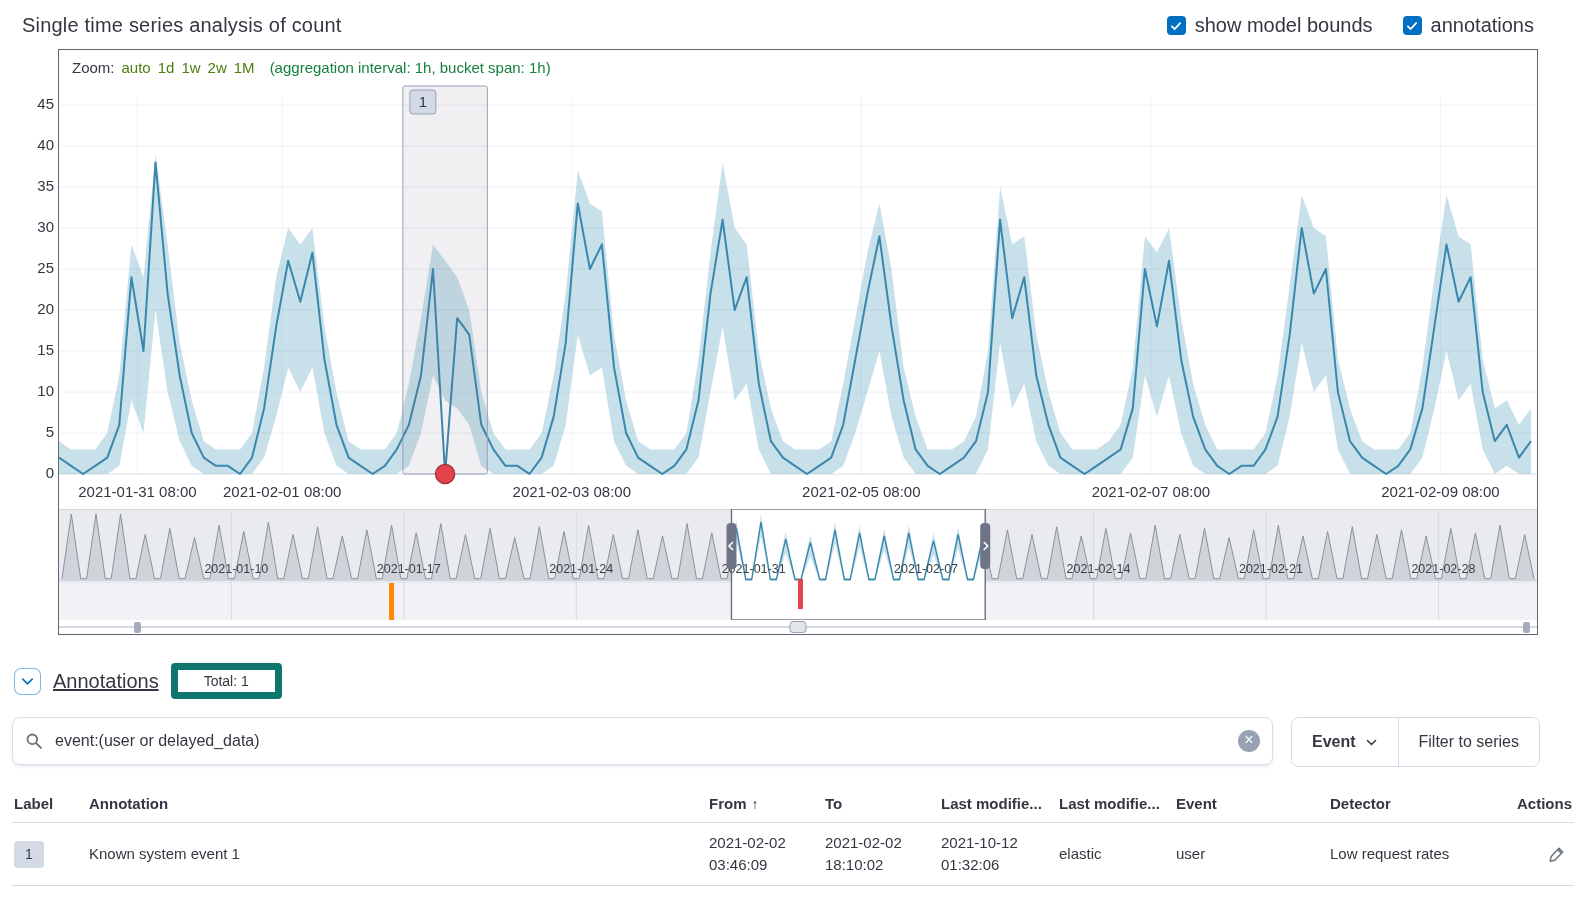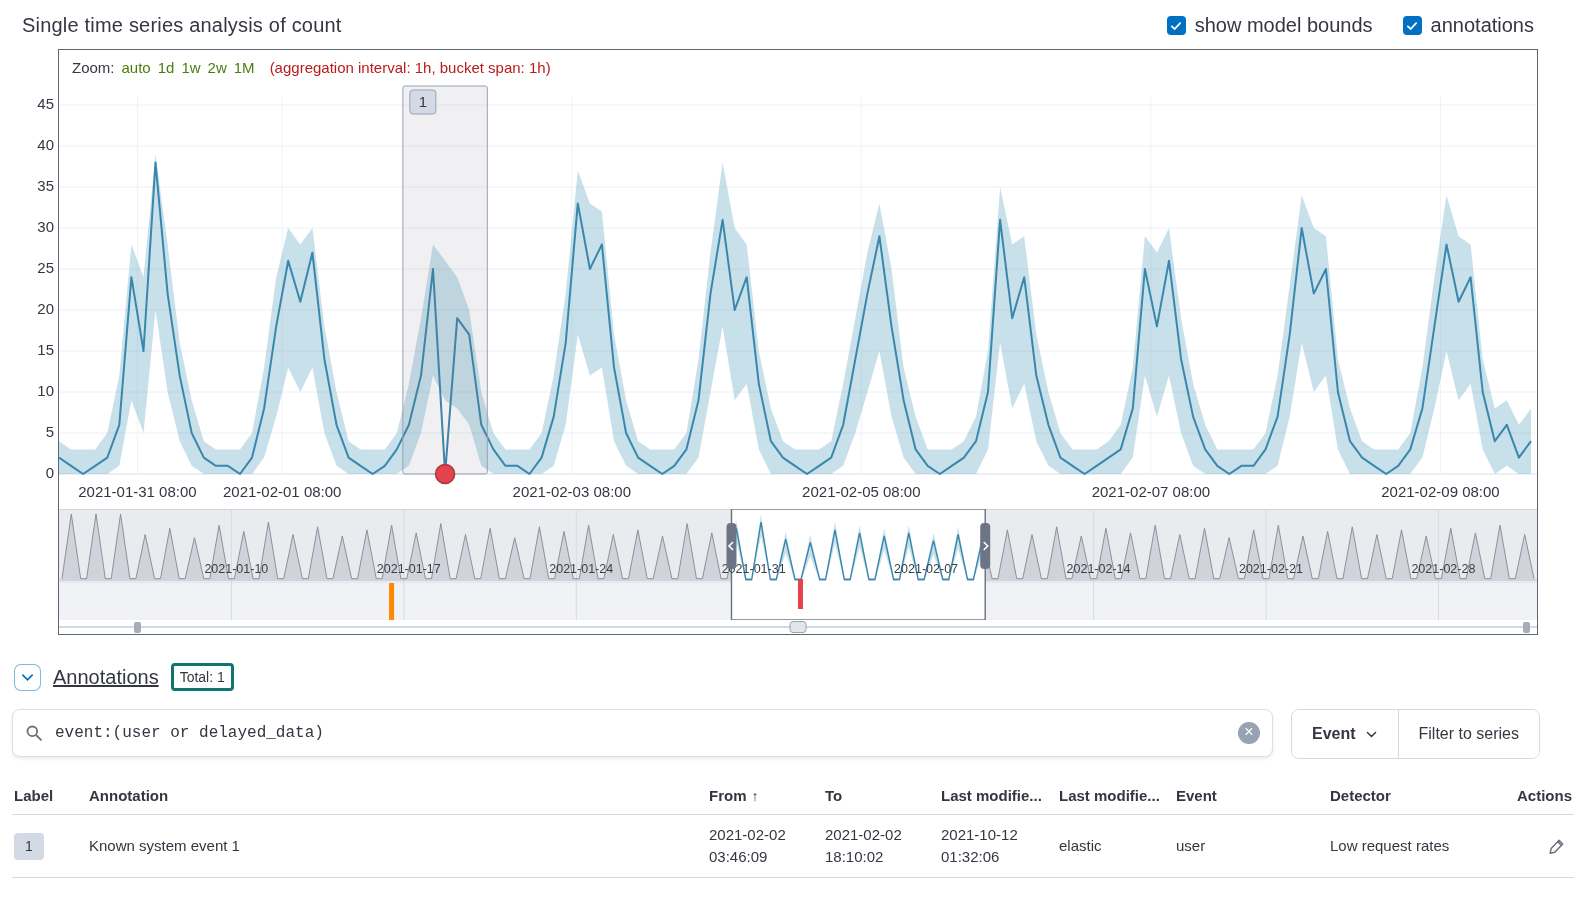--- a/index.html
+++ b/index.html
@@ -10,33 +10,33 @@
   .page-title{font-size:20px;font-weight:500;margin:0;letter-spacing:.2px;}
   .checks{display:flex;gap:30px;}
   .check{display:flex;align-items:center;gap:9px;font-size:20px;cursor:pointer;}
   .checkbox{width:19px;height:19px;border-radius:4px;background:#0071c2;display:flex;align-items:center;justify-content:center;flex:0 0 auto;}
   
   .chart-area{display:flex;margin-right:36px;}
   .y-axis{margin-top:34px;flex:0 0 auto;}
   .chart-box{width:1478px;border:1.5px solid #5e6673;background:#fff;flex:0 0 auto;}
   .zoom-row{height:34px;display:flex;align-items:center;padding:0 13px;font-size:15px;gap:7px;}
   .zoom-link{color:#4d7c0f;cursor:pointer;}
-  .agg-note{margin-left:8px;color:#b91c1c;}
+  .agg-note{margin-left:8px;color:#15803d;}
   svg{display:block;}
   .ax{font-size:15px;fill:#343741;font-family:"Liberation Sans",sans-serif;}
   .navlab{font-size:12.5px;fill:#3a3f47;font-family:"Liberation Sans",sans-serif;}
   
   .annotations-header{display:flex;align-items:center;gap:12px;margin:28px 0 18px 2px;}
   .accordion-btn{width:27px;height:27px;border:1px solid rgba(0,113,194,.5);border-radius:7px;background:#fff;display:flex;align-items:center;justify-content:center;cursor:pointer;padding:0;}
   .annotations-title{font-size:20px;text-decoration:underline;cursor:pointer;}
-  .total-badge{border:3px solid #0f766e;border-radius:4px;padding:3px 6px;font-size:14px;background:#fff;}
+  .total-badge{border:7px solid #0f766e;border-radius:4px;padding:3px 26px;font-size:14px;background:#fff;}
   
   .search-row{display:flex;gap:18px;margin-right:34px;}
   .search-box{flex:1;height:46px;border:1px solid #d9dfea;border-radius:8px;background:#fff;display:flex;align-items:center;gap:10px;padding:0 12px;box-shadow:0 2px 3px rgba(110,120,140,.14);}
-  .search-input{border:none;outline:none;flex:1;font-size:16px;color:#343741;font-family:Liberation Mono, monospace;background:transparent;}
+  .search-input{border:none;outline:none;flex:1;font-size:16px;color:#343741;font-family:Liberation Sans, sans-serif;background:transparent;}
   .clear-btn{width:22px;height:22px;border-radius:50%;background:#98a2b3;color:#fff;border:none;display:flex;align-items:center;justify-content:center;font-size:16px;line-height:1;cursor:pointer;padding:0 0 2px 0;}
   .btn-group{display:flex;border:1px solid #d3dae6;border-radius:8px;overflow:hidden;background:#fff;height:48px;flex:0 0 auto;}
   .btn{display:flex;align-items:center;gap:9px;padding:0 20px;font-size:16px;background:#fff;border:none;cursor:pointer;color:#343741;font-family:"Liberation Sans",sans-serif;}
   .btn.event{font-weight:700;border-right:1px solid #d3dae6;}
   
   .table{margin-top:28px;}
   .thead,.trow{display:grid;grid-template-columns:75px 620px 116px 116px 118px 117px 154px 165px 1fr;align-items:center;padding-left:2px;padding-right:2px;}
   .thead{font-weight:700;font-size:15px;border-bottom:1px solid #d3dae6;padding-bottom:10px;}
   .th{display:flex;align-items:center;gap:5px;}
   .th.right,.cell.right{justify-content:flex-end;text-align:right;}

